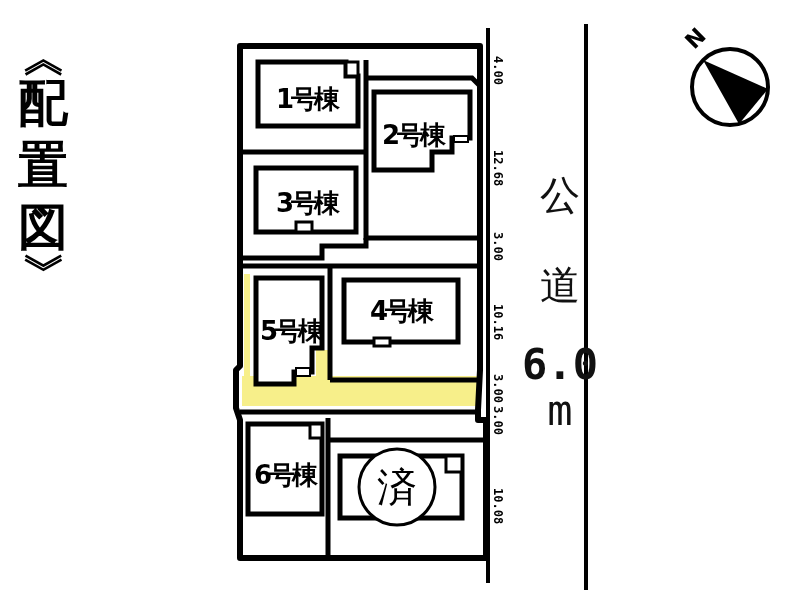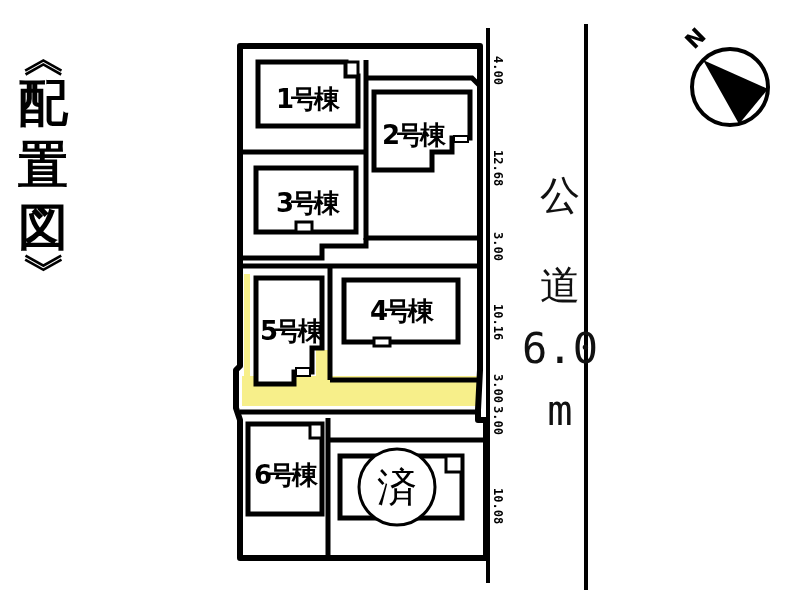--- a/index.html
+++ b/index.html
@@ -125,14 +125,14 @@
 
   <g>
     <circle cx="730" cy="87" r="38" fill="#fff" stroke="#000" stroke-width="4"></circle>
     <path d="M 703 60 L 768 89 L 739 124 Z" fill="#000"></path>
     <text x="690" y="52" font-family="DejaVu Sans, sans-serif" font-size="22" font-weight="bold" fill="#000" transform="rotate(-45 690 46)">N</text>
   </g>
 </svg>
 
 <div class="road-label road-char" style="top:168px;">公</div>
 <div class="road-label road-char" style="top:258px;">道</div>
-<div class="road-label road-num" style="top:324px;">6.0</div>
+<div class="road-label road-num" style="top:340px;font-weight:bold;">6.0</div>
 <div class="road-label road-num" style="top:386px;">m</div>
 
 </body></html>

